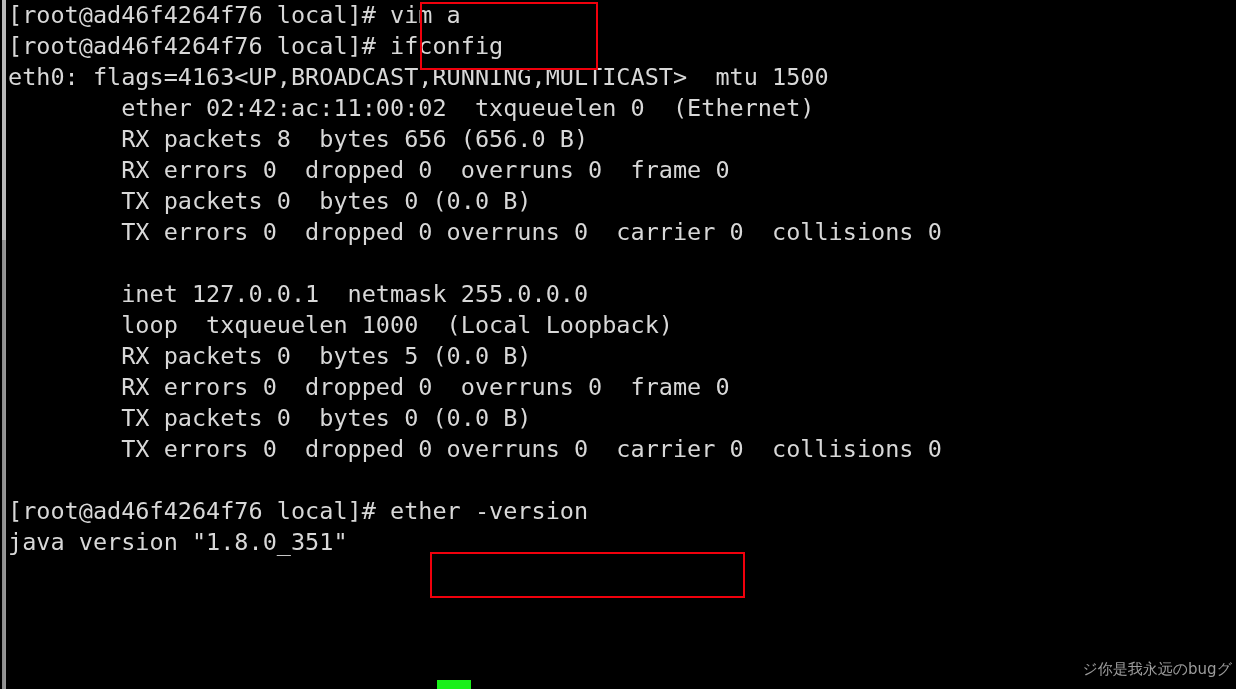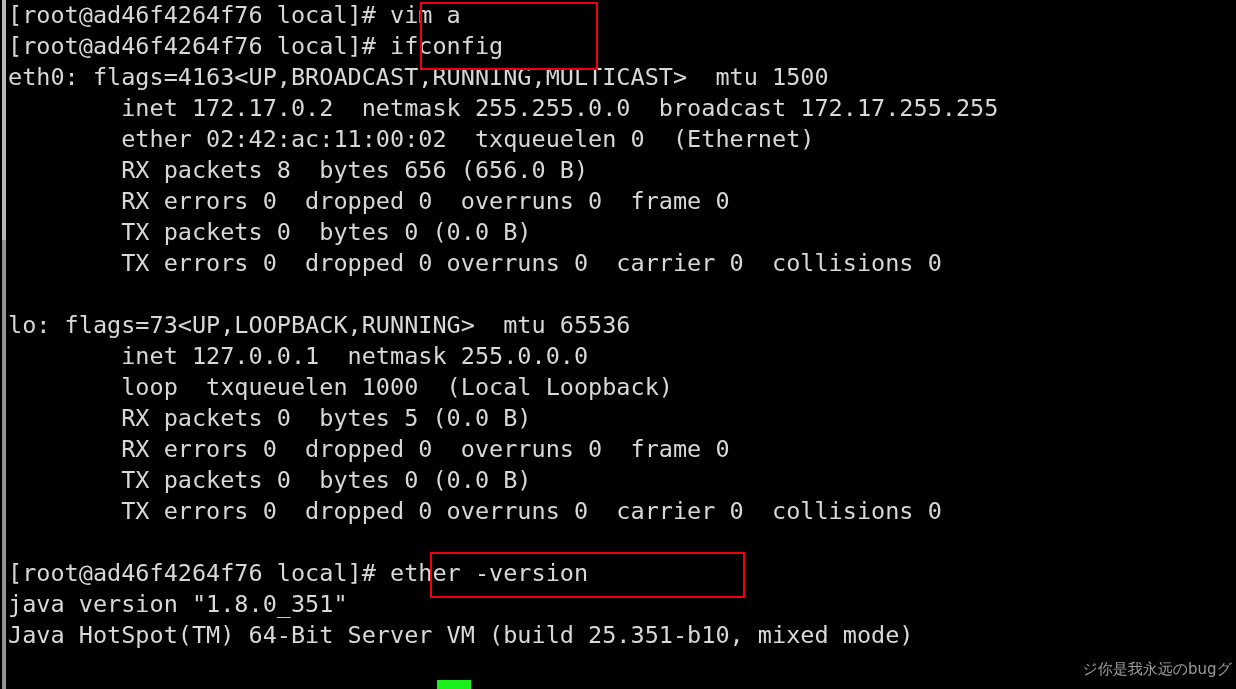--- a/index.html
+++ b/index.html
@@ -76,38 +76,35 @@
 <div id="terminal">
 
   <div id="scroll-gutter">
     <div id="scroll-thumb"></div>
   </div>
 
   <div id="lines">
     <div class="line">[root@ad46f4264f76 local]# vim a</div>
     <div class="line">[root@ad46f4264f76 local]# ifconfig</div>
     <div class="line">eth0: flags=4163&lt;UP,BROADCAST,RUNNING,MULTICAST&gt;  mtu 1500</div>
-    <div class="line">        inet 172.17.0.2  netmask 255.255.0.0  broadcast 172.17.255.255</div>
     <div class="line">        ether 02:42:ac:11:00:02  txqueuelen 0  (Ethernet)</div>
     <div class="line">        RX packets 8  bytes 656 (656.0 B)</div>
     <div class="line">        RX errors 0  dropped 0  overruns 0  frame 0</div>
     <div class="line">        TX packets 0  bytes 0 (0.0 B)</div>
     <div class="line">        TX errors 0  dropped 0 overruns 0  carrier 0  collisions 0</div>
     <div class="line blank"></div>
-    <div class="line">lo: flags=73&lt;UP,LOOPBACK,RUNNING&gt;  mtu 65536</div>
     <div class="line">        inet 127.0.0.1  netmask 255.0.0.0</div>
     <div class="line">        loop  txqueuelen 1000  (Local Loopback)</div>
     <div class="line">        RX packets 0  bytes 5 (0.0 B)</div>
     <div class="line">        RX errors 0  dropped 0  overruns 0  frame 0</div>
     <div class="line">        TX packets 0  bytes 0 (0.0 B)</div>
     <div class="line">        TX errors 0  dropped 0 overruns 0  carrier 0  collisions 0</div>
     <div class="line blank"></div>
     <div class="line">[root@ad46f4264f76 local]# ether -version</div>
     <div class="line">java version "1.8.0_351"</div>
-    <div class="line">Java HotSpot(TM) 64-Bit Server VM (build 25.351-b10, mixed mode)</div>
   </div>
 
   <div class="redbox" id="redbox-vim"></div>
   <div class="redbox" id="redbox-java"></div>
 
   <div id="cursor"></div>
 
   <div id="watermark">ジ你是我永远のbugグ</div>
 
 </div>

